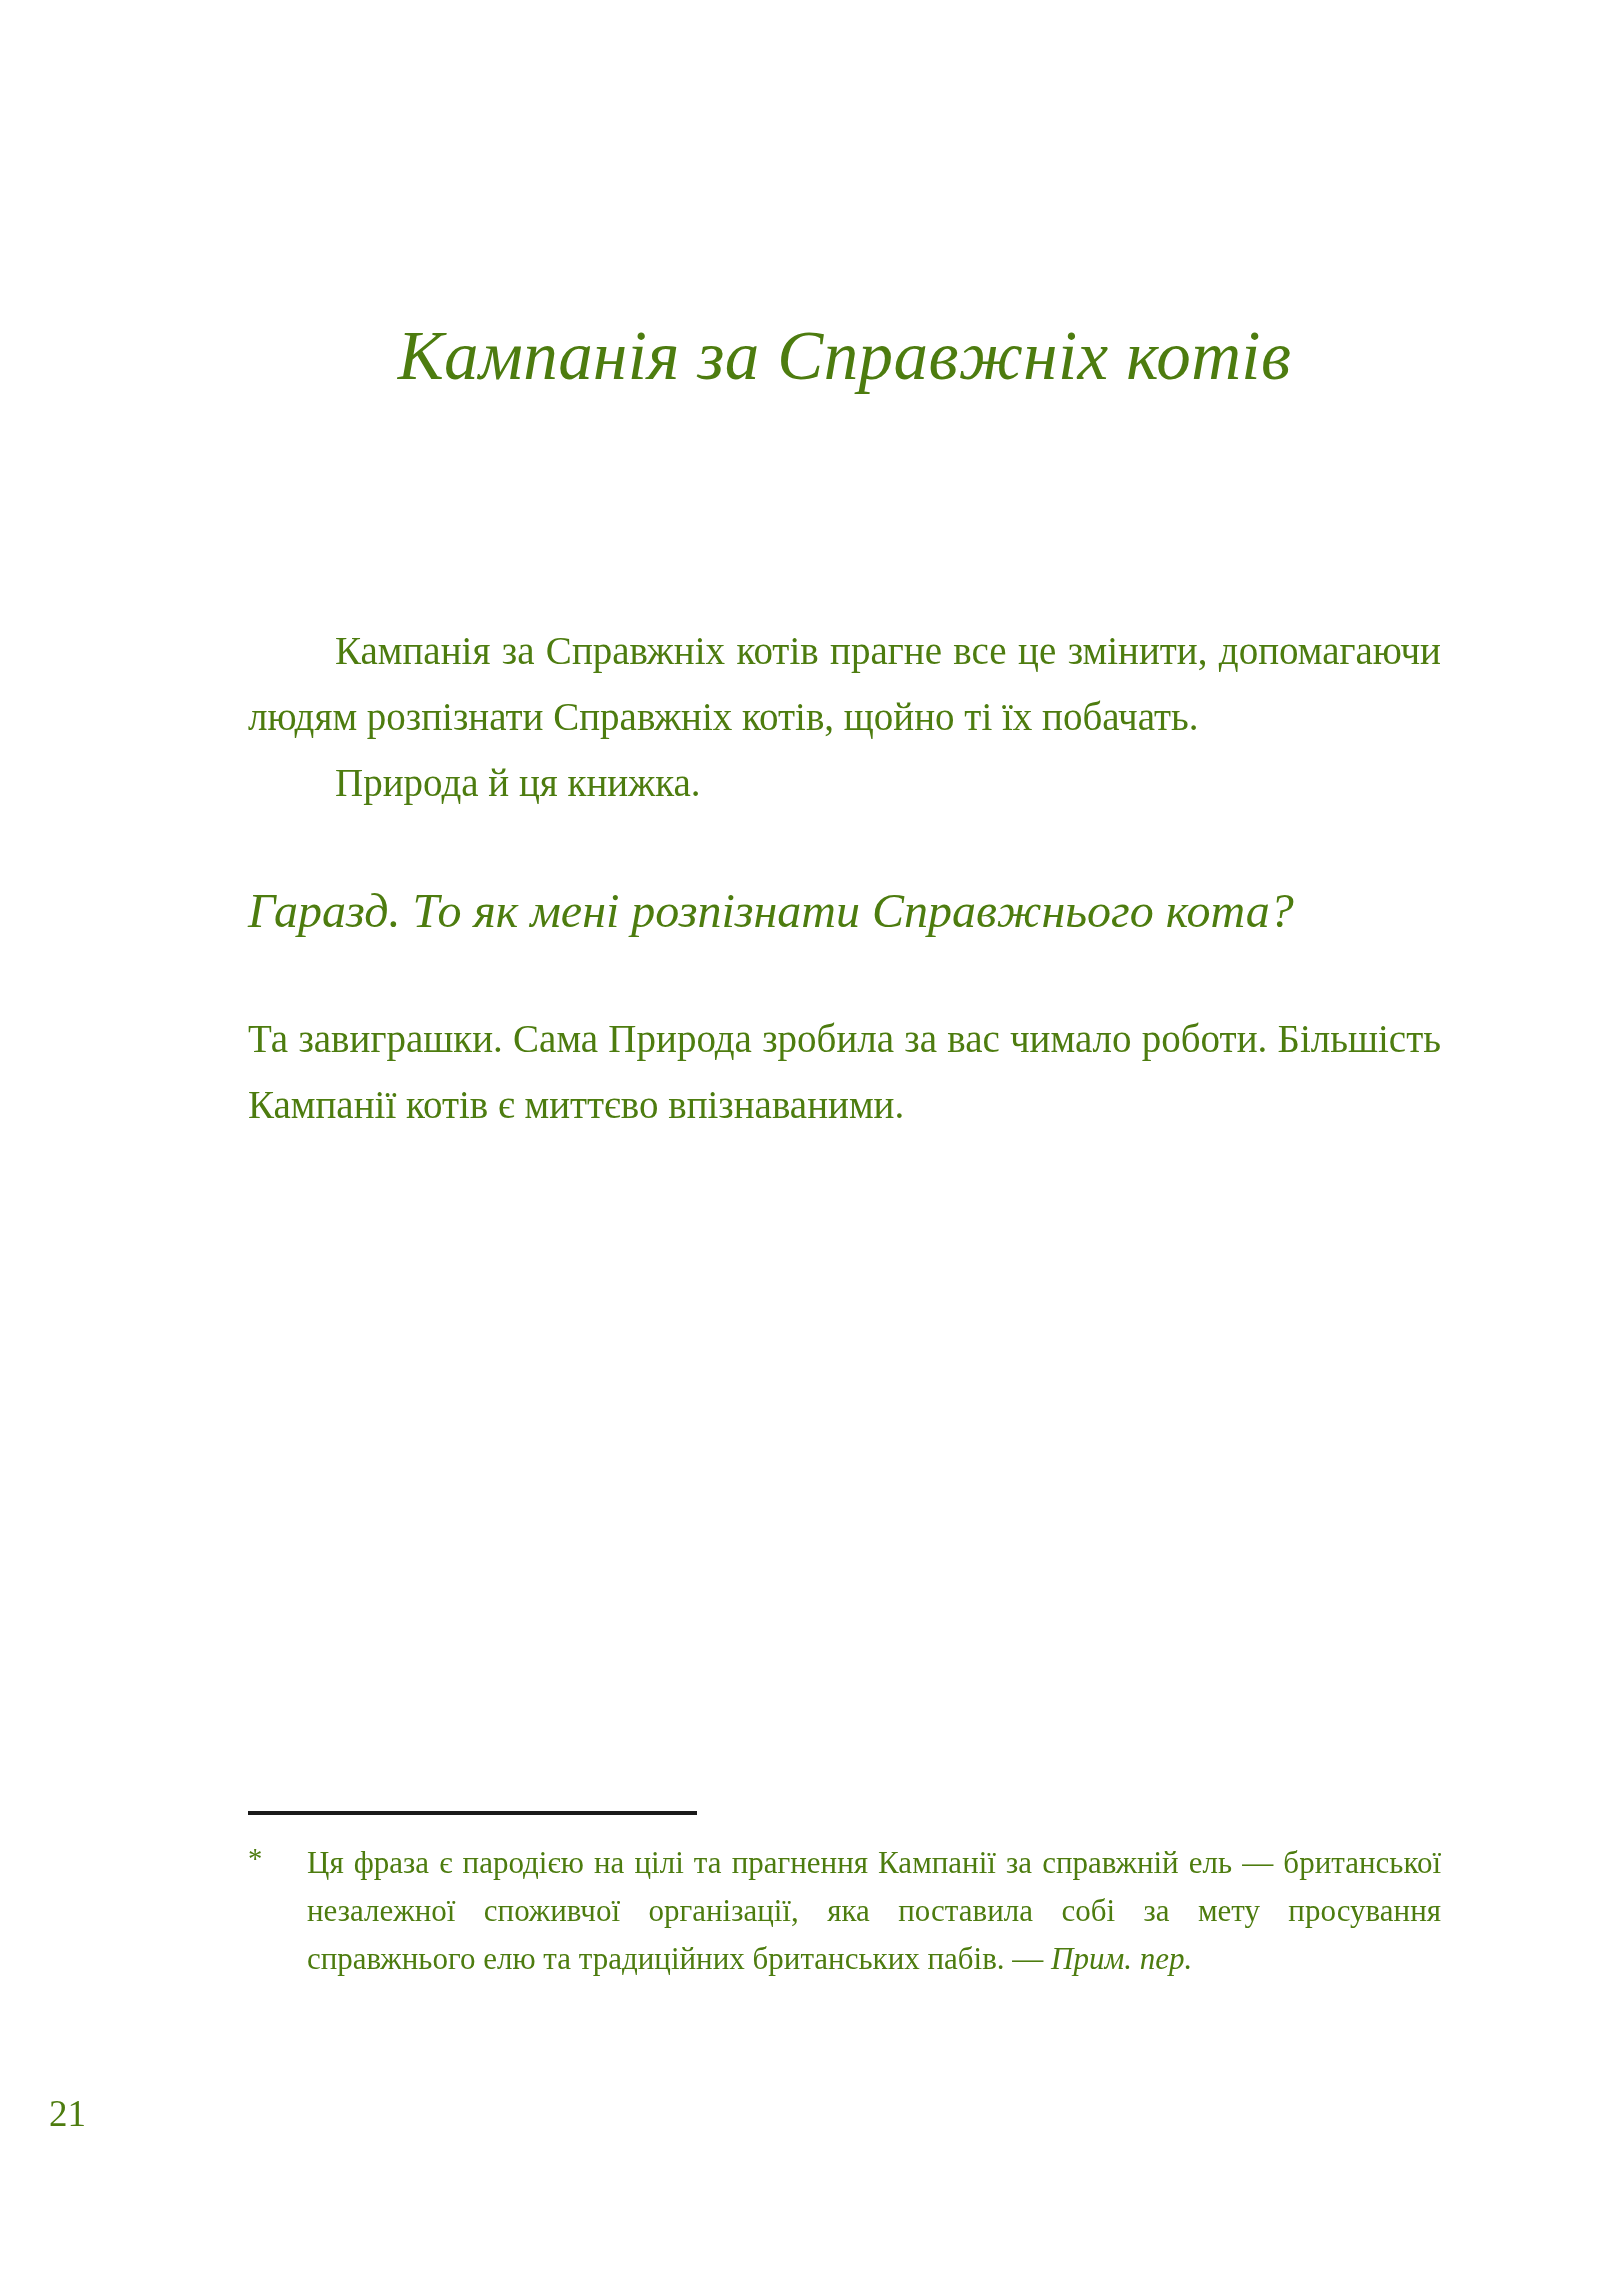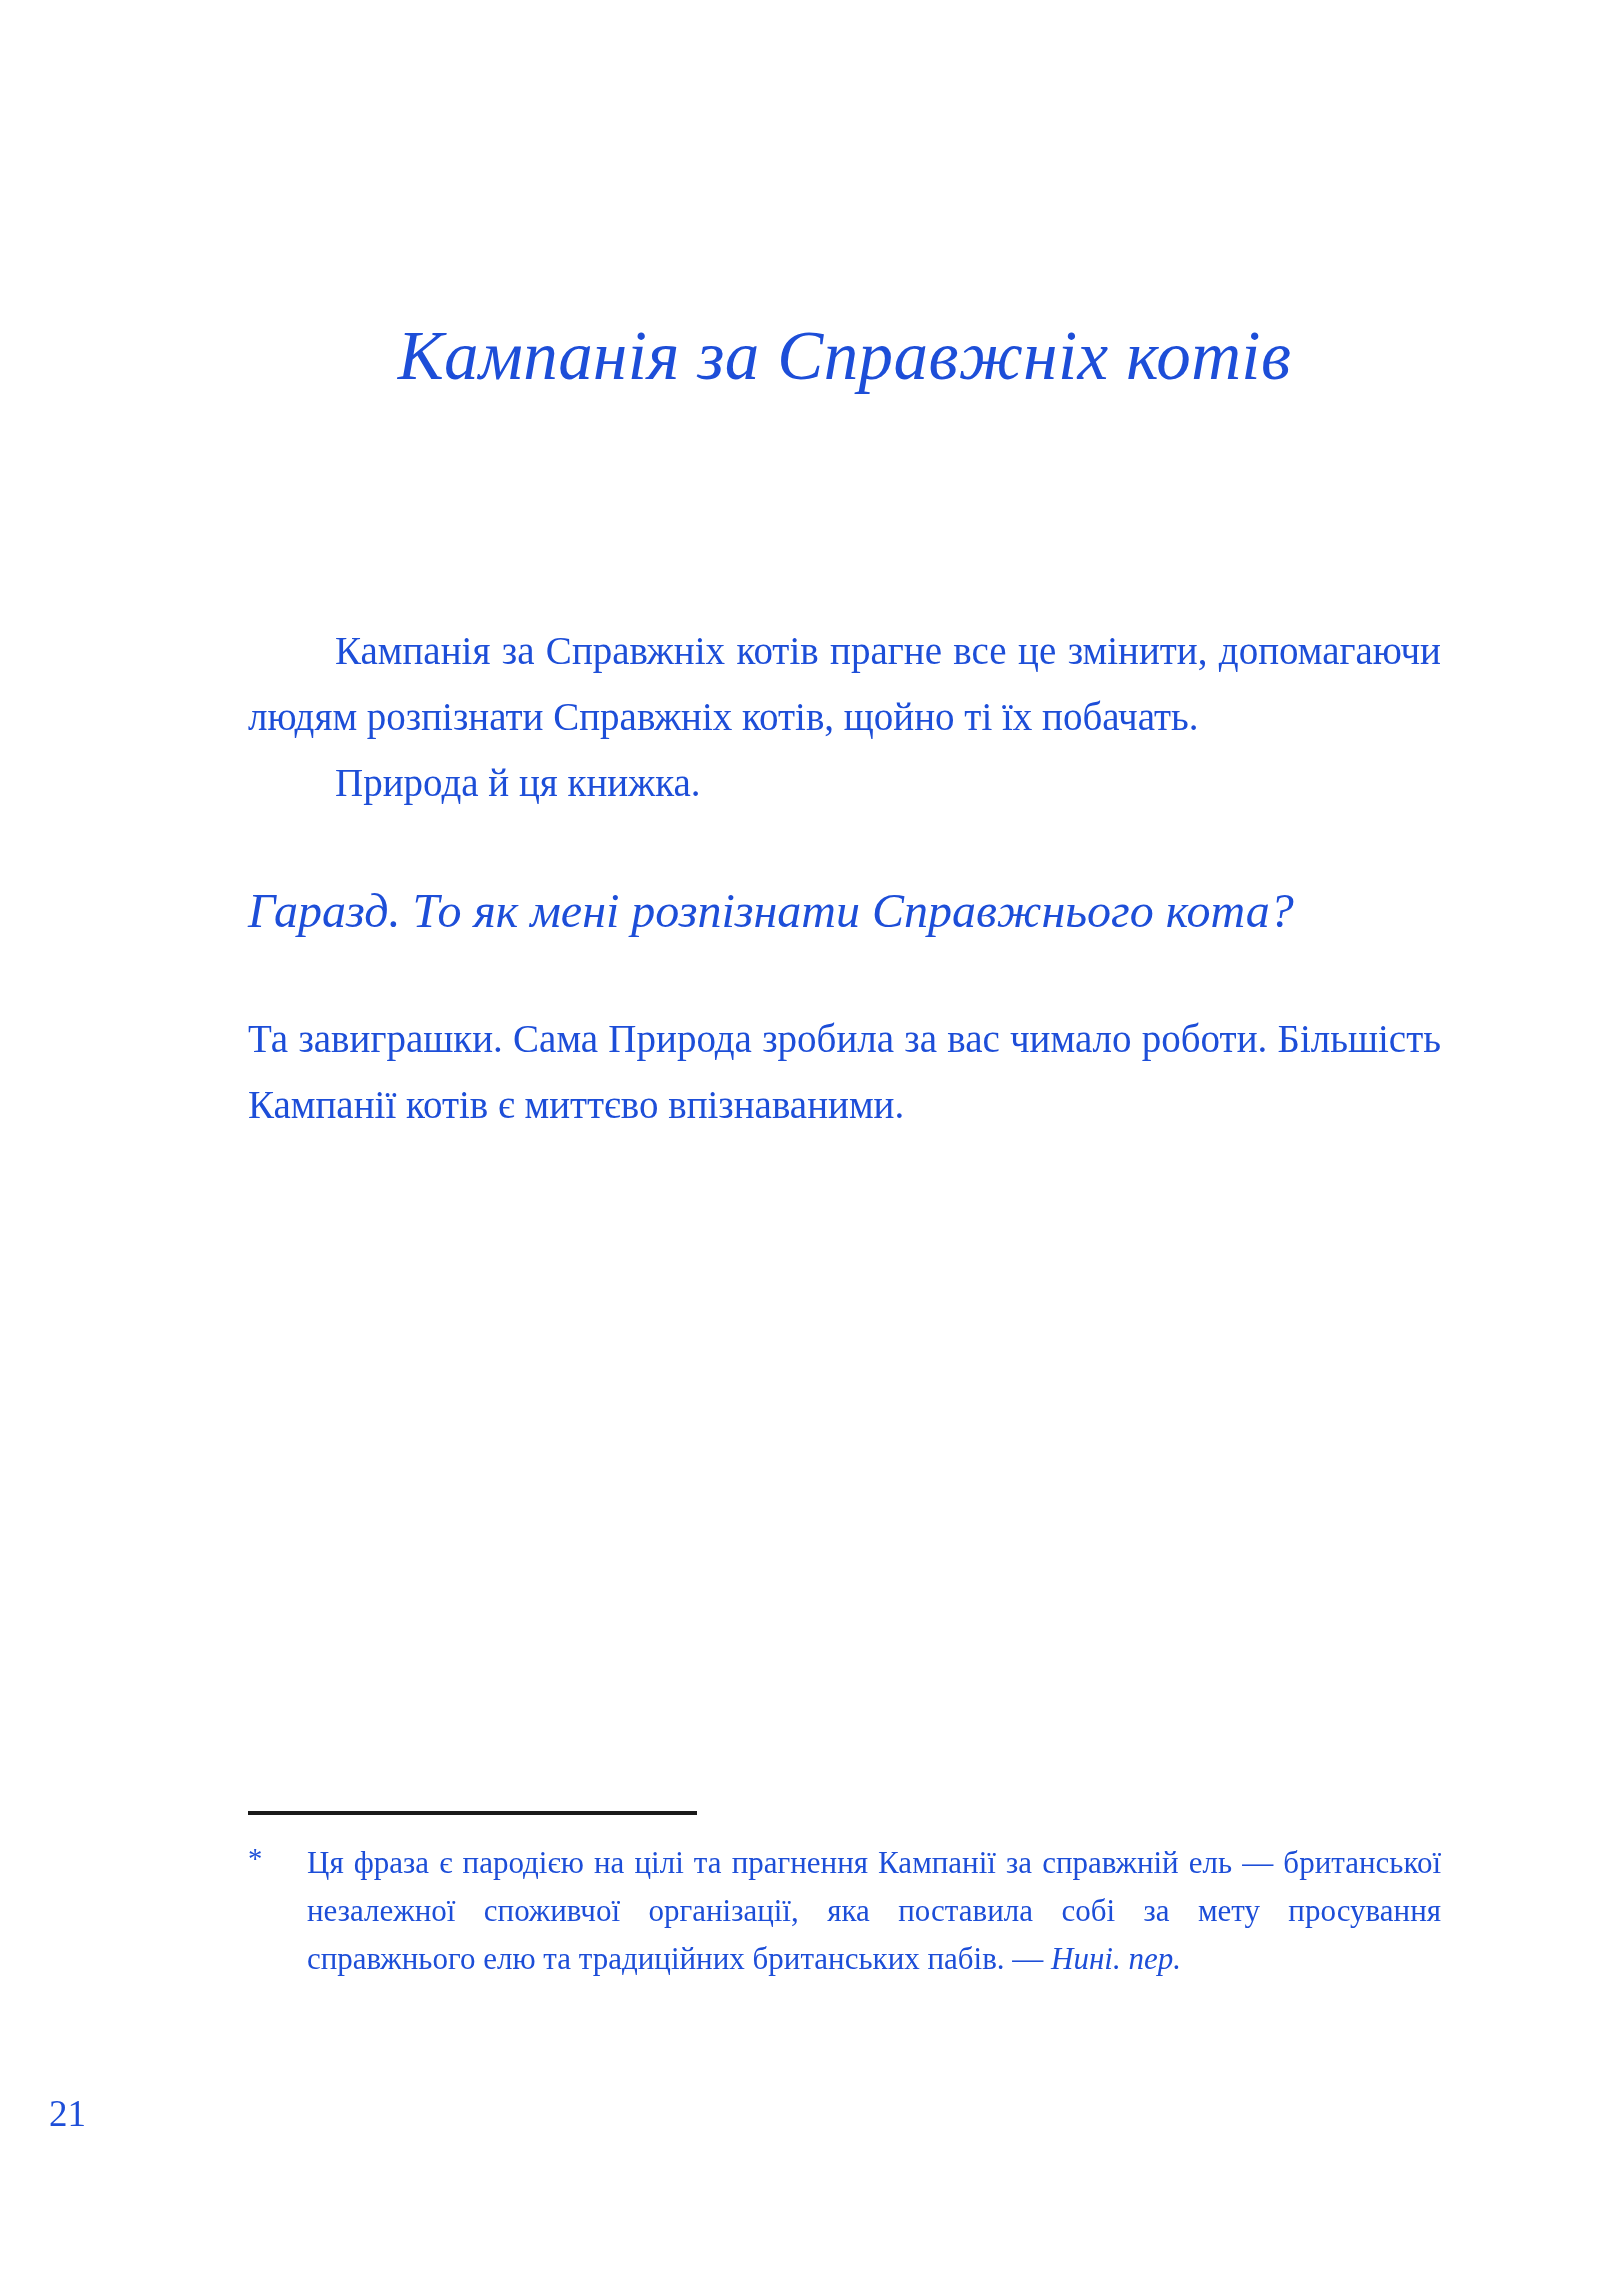--- a/index.html
+++ b/index.html
@@ -8,21 +8,21 @@
     padding: 0;
     background: #ffffff;
   }
 
   .page {
     position: relative;
     width: 1514px;
     height: 2295px;
     margin: 0 auto;
     background: #ffffff;
-    color: #1d4ed8;
+    color: #4d7c0f;
     font-family: "Liberation Serif", "DejaVu Serif", serif;
     overflow: hidden;
     box-sizing: border-box;
   }
 
   
   .chapter-title {
     position: absolute;
     left: 199px;
     top: 317px;
@@ -146,19 +146,19 @@
 
     <div class="gap-after-question"></div>
 
     <p class="para">Та завиграшки. Сама Природа зробила за вас чимало роботи. Більшість Кампанії котів є миттєво впізнаваними.</p>
 
 
   </div>
 
   <div class="footnote-area">
     <hr class="footnote-rule">
-    <p class="footnote"><span class="fn-marker">*</span><span>Ця фраза є пародією на цілі та прагнення Кампанії за справжній ель — британської незалежної споживчої організації, яка поставила собі за мету просування справжнього елю та традиційних британських пабів. — </span><span class="fn-source">Нині. пер.</span></p>
+    <p class="footnote"><span class="fn-marker">*</span><span>Ця фраза є пародією на цілі та прагнення Кампанії за справжній ель — британської незалежної споживчої організації, яка поставила собі за мету просування справжнього елю та традиційних британських пабів. — </span><span class="fn-source">Прим. пер.</span></p>
   </div>
 
   <div class="folio">21</div>
 
 </div>
 
 
 </body></html>

